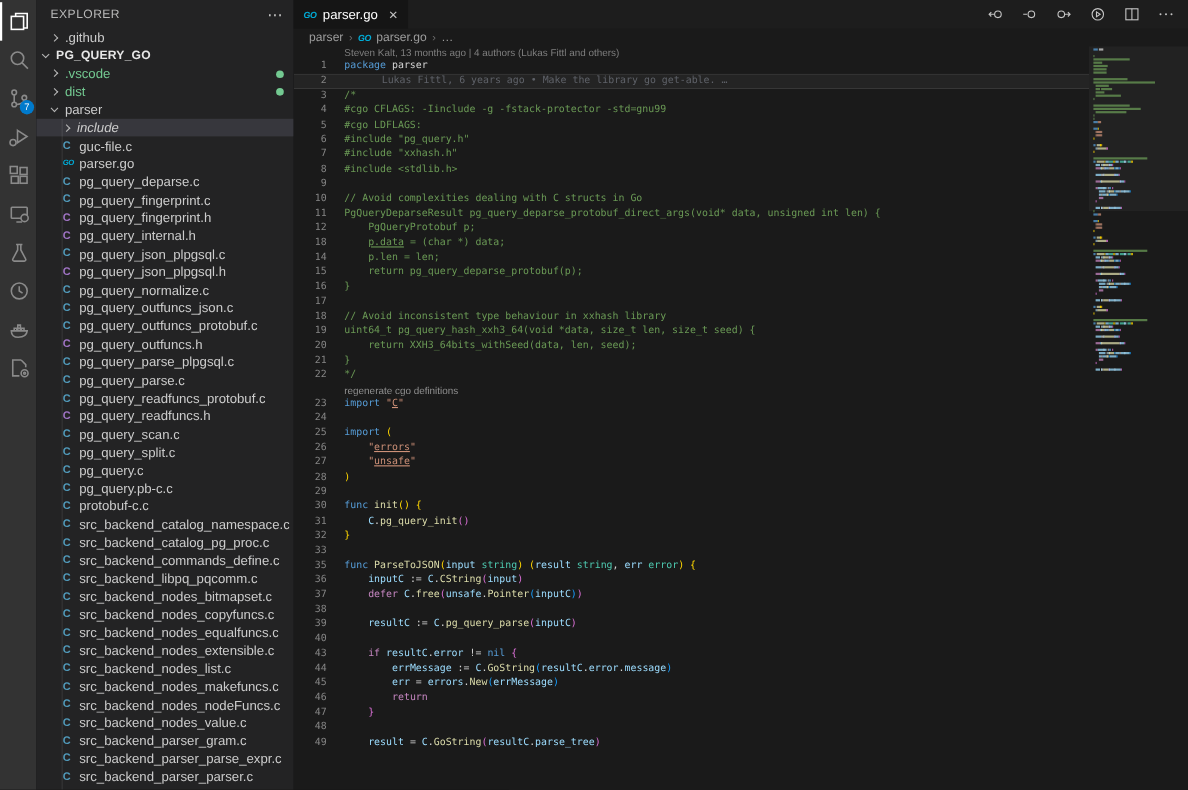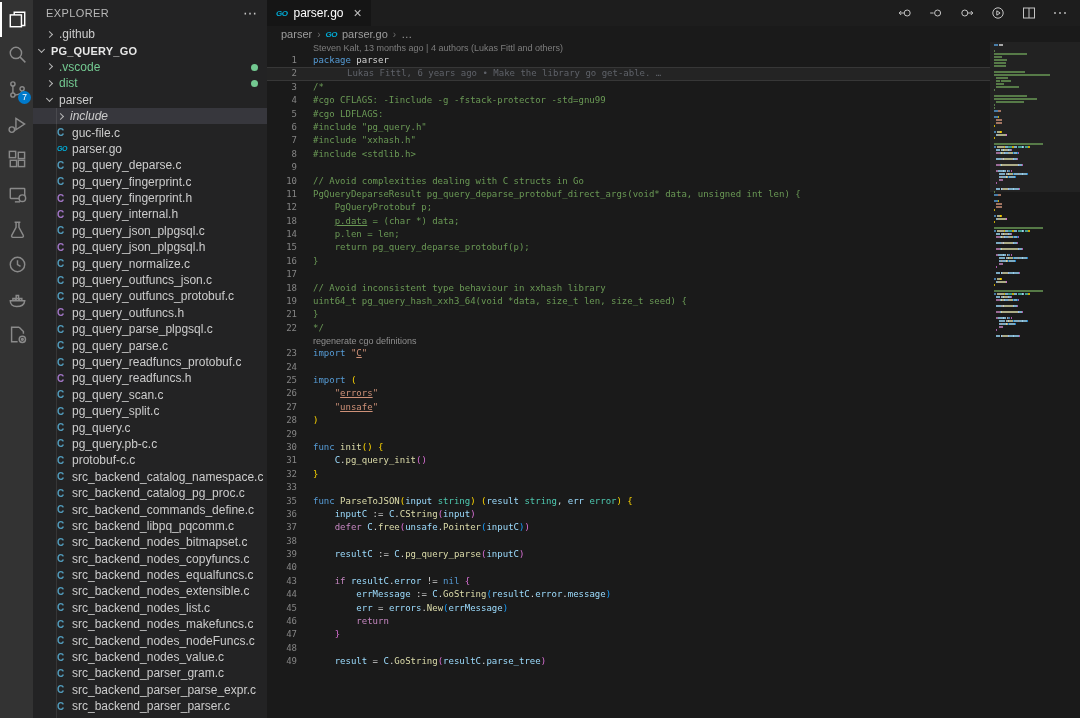--- a/index.html
+++ b/index.html
@@ -379,20 +379,21 @@
         <div class="crow"><span class="ln">10</span><span class="lc"><span class="tk-c">// Avoid complexities dealing with C structs in Go</span></span></div>
         <div class="crow"><span class="ln">11</span><span class="lc"><span class="tk-c">PgQueryDeparseResult pg_query_deparse_protobuf_direct_args(void* data, unsigned int len) {</span></span></div>
         <div class="crow"><span class="ln">12</span><span class="lc"><span class="tk-c">    PgQueryProtobuf p;</span></span></div>
         <div class="crow"><span class="ln">18</span><span class="lc"><span class="tk-c">    </span><span class="tk-cu">p.data</span><span class="tk-c"> = (char *) data;</span></span></div>
         <div class="crow"><span class="ln">14</span><span class="lc"><span class="tk-c">    p.len = len;</span></span></div>
         <div class="crow"><span class="ln">15</span><span class="lc"><span class="tk-c">    return pg_query_deparse_protobuf(p);</span></span></div>
         <div class="crow"><span class="ln">16</span><span class="lc"><span class="tk-c">}</span></span></div>
         <div class="crow"><span class="ln">17</span><span class="lc"></span></div>
         <div class="crow"><span class="ln">18</span><span class="lc"><span class="tk-c">// Avoid inconsistent type behaviour in xxhash library</span></span></div>
         <div class="crow"><span class="ln">19</span><span class="lc"><span class="tk-c">uint64_t pg_query_hash_xxh3_64(void *data, size_t len, size_t seed) {</span></span></div>
+        <div class="crow"><span class="ln">20</span><span class="lc"><span class="tk-c">    return XXH3_64bits_withSeed(data, len, seed);</span></span></div>
         <div class="crow"><span class="ln">21</span><span class="lc"><span class="tk-c">}</span></span></div>
         <div class="crow"><span class="ln">22</span><span class="lc"><span class="tk-c">*/</span></span></div>
         <div class="ann lens">regenerate cgo definitions</div>
         <div class="crow"><span class="ln">23</span><span class="lc"><span class="tk-k">import</span><span class="tk-p"> </span><span class="tk-s">"</span><span class="tk-su">C</span><span class="tk-s">"</span></span></div>
         <div class="crow"><span class="ln">24</span><span class="lc"></span></div>
         <div class="crow"><span class="ln">25</span><span class="lc"><span class="tk-k">import</span><span class="tk-p"> </span><span class="tk-b1">(</span></span></div>
         <div class="crow"><span class="ln">26</span><span class="lc"><span class="tk-p">    </span><span class="tk-s">"</span><span class="tk-su">errors</span><span class="tk-s">"</span></span></div>
         <div class="crow"><span class="ln">27</span><span class="lc"><span class="tk-p">    </span><span class="tk-s">"</span><span class="tk-su">unsafe</span><span class="tk-s">"</span></span></div>
         <div class="crow"><span class="ln">28</span><span class="lc"><span class="tk-b1">)</span></span></div>
         <div class="crow"><span class="ln">29</span><span class="lc"></span></div>

